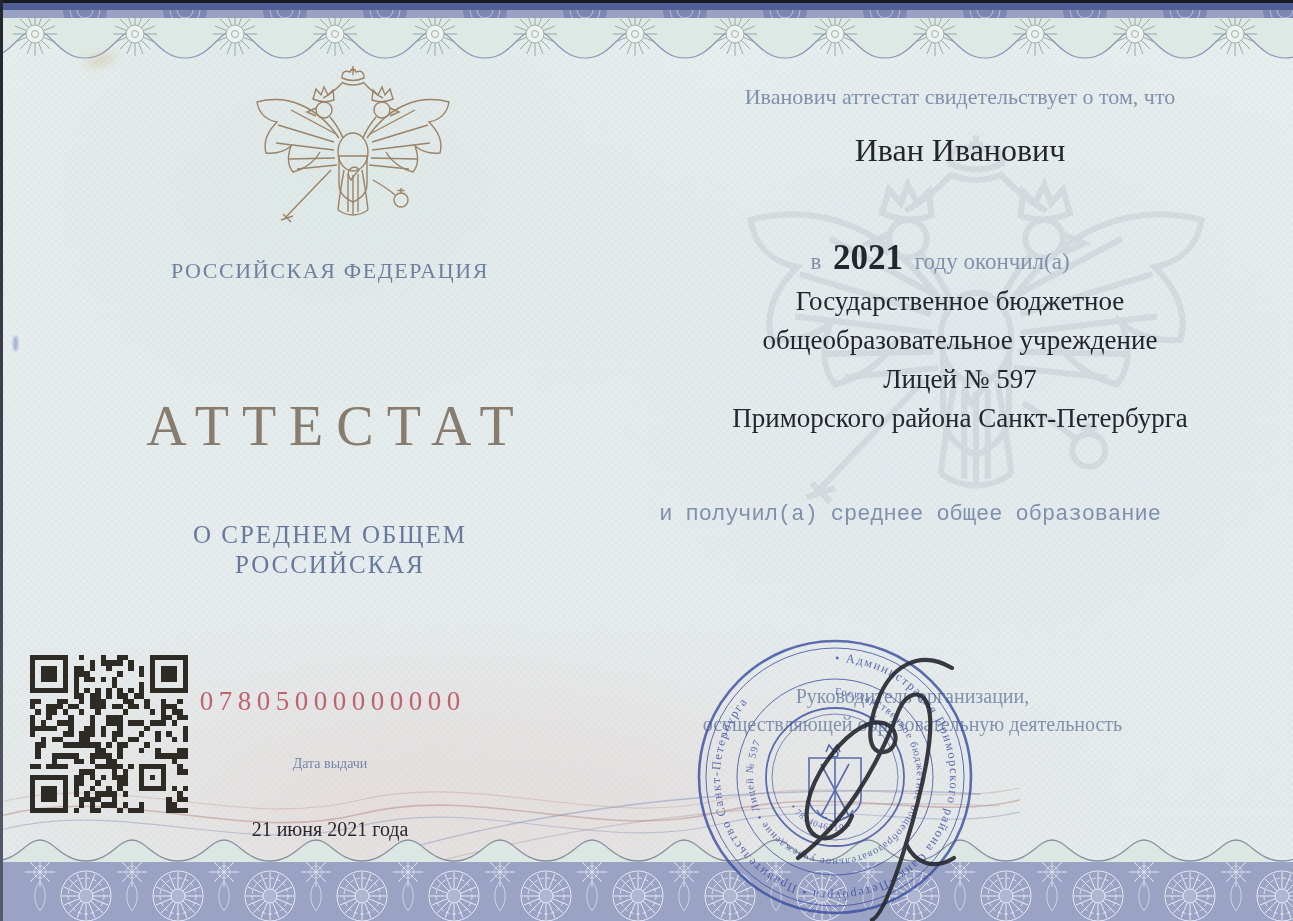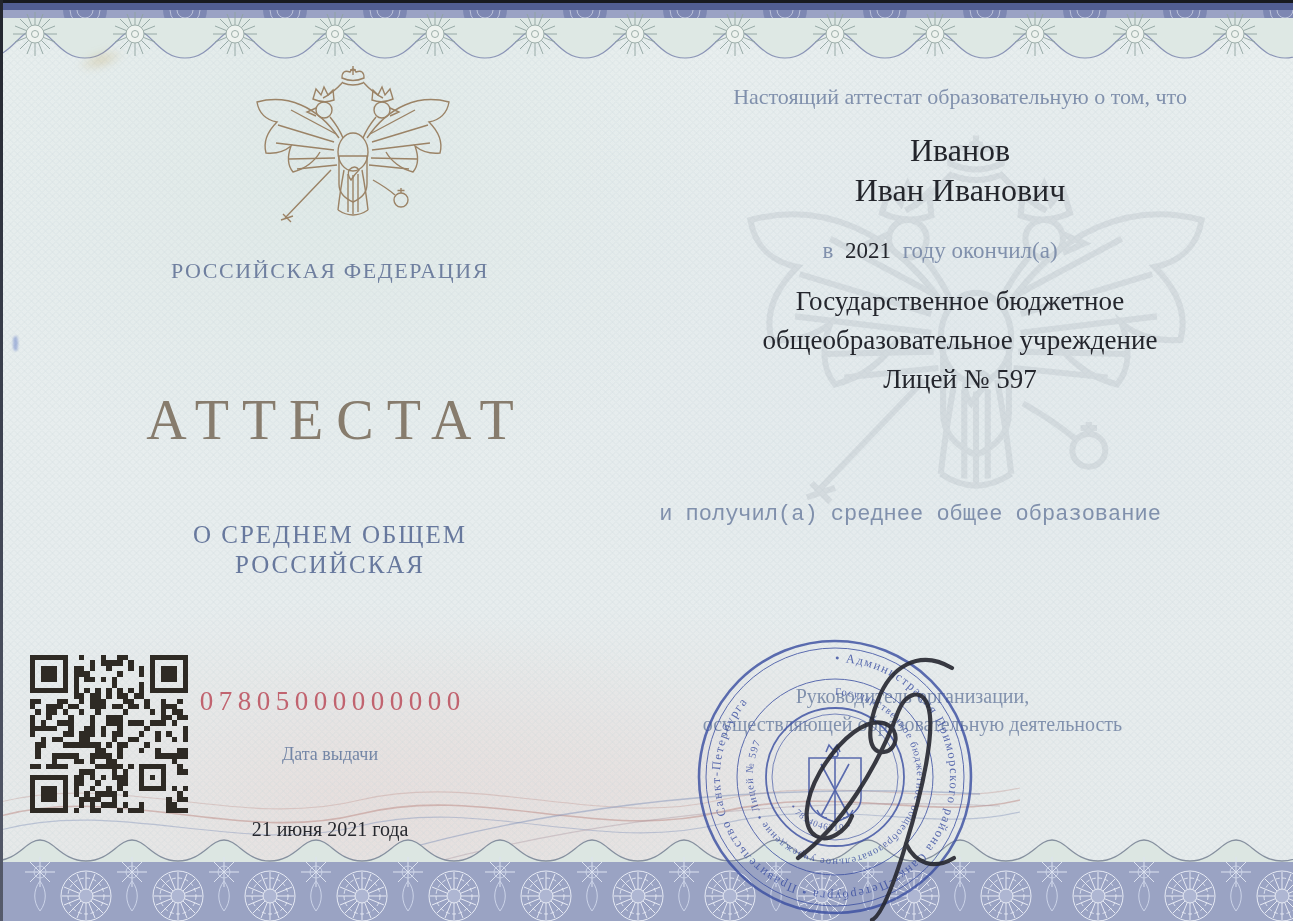--- a/index.html
+++ b/index.html
@@ -10,29 +10,29 @@
       radial-gradient(ellipse 620px 300px at 340px 810px, rgba(231,183,173,.20), rgba(231,183,173,0) 70%),
       radial-gradient(ellipse 700px 260px at 640px 790px, rgba(228,176,168,.14), rgba(228,176,168,0) 70%),
       radial-gradient(ellipse 560px 420px at 330px 180px, rgba(214,228,224,.5), rgba(214,228,224,0) 75%),
       radial-gradient(ellipse 640px 480px at 960px 330px, rgba(219,227,233,.45), rgba(219,227,233,0) 75%),
       linear-gradient(180deg,#e9efef 0%, #e7edee 55%, #e6ebec 100%);
   }
   .abs{position:absolute;}
   .ctr{text-align:center;}
   svg{display:block;}
   .country{font-size:22px; letter-spacing:1.6px; color:#6f7f9f;}
-  .doc-title{font-size:56px; letter-spacing:13px; color:#877c6d; text-indent:13px;}
+  .doc-title{font-size:56px; letter-spacing:13px; color:#877c6d; text-indent:13px;margin-top:6px;}
   .doc-sub{font-size:25px; letter-spacing:2px; color:#67789d; line-height:30px;}
   .serial{font-size:27px; letter-spacing:5.5px; color:#c1636f; text-indent:5.5px;}
-  .date-label{font-size:18px; color:#7486a6;}
+  .date-label{font-size:14px; color:#7486a6;margin-top:12px;}
   .date-val{font-size:20px; color:#26282e;margin-top:36px;}
   .intro{font-size:22px; color:#8090ac;}
   .fio{font-size:32px; color:#23252b; line-height:40px;}
   .yearline{font-size:23px; color:#8090ac;}
-  .yearline b{font-weight:normal; font-size:23px; color:#24262d; padding:0 6px;}
+  .yearline b{font-weight:bold; font-size:35px; color:#24262d; padding:0 6px;}
   .school{font-size:27px; color:#24262d; line-height:39px;}
   .result{font-size:22px; color:#8090ac;font-family:Liberation Mono, monospace;}
   .role{font-size:20px; color:#8191ad; line-height:28px;}
   .signer{font-size:27px; color:#1f2126;}
   .artifact-smudge{left:76px; top:50px; width:50px; height:20px; border-radius:50%;
     background:radial-gradient(closest-side, rgba(188,158,84,.30), rgba(188,158,84,0)); filter:blur(3px); transform:rotate(-18deg);}
   .artifact-ink{left:13px; top:336px; width:5px; height:15px; border-radius:40%;
     background:rgba(70,100,190,.40); filter:blur(1px);}
   .edge-top{left:0; top:0; width:1293px; height:3px; background:#171a20;}
   .edge-left{left:0; top:0; width:3px; height:921px; background:linear-gradient(180deg,#22252d,#3a3f4d 40%, #565b6b);} 
@@ -496,37 +496,37 @@
           <rect x="27" y="28" width="1" height="1"></rect>
           <rect x="28" y="28" width="1" height="1"></rect>
         </g>
     </svg>
   </div>
 
   <div class="abs ctr serial" style="left:80px;top:686px;width:500px">07805000000000</div>
   <div class="abs ctr date-label" style="left:80px;top:744px;width:500px">Дата выдачи</div>
   <div class="abs ctr date-val" style="left:80px;top:782px;width:500px">21 июня 2021 года</div>
 
-  <div class="abs ctr intro" style="left:660px;top:84px;width:600px">Настоящий аттестат образовательную о том, что</div>
+  <div class="abs ctr intro" style="left:660px;top:84px;width:600px">Иванович аттестат свидетельствует о том, что</div>
 
   <div class="abs ctr fio" style="left:680px;top:130px;width:560px">
-    <div>Иванов</div>
     <div>Иван Иванович</div>
   </div>
 
   <div class="abs ctr yearline" style="left:660px;top:238px;width:560px">
     <span>в</span>
     <b>2021</b>
     <span>году окончил(а)</span>
   </div>
 
   <div class="abs ctr school" style="left:630px;top:282px;width:660px">
     <div>Государственное бюджетное</div>
     <div>общеобразовательное учреждение</div>
     <div>Лицей № 597</div>
+    <div>Приморского района Санкт-Петербурга</div>
   </div>
 
   <div class="abs ctr result" style="left:640px;top:502px;width:540px">и получил(а) среднее общее образование</div>
 
   <div class="abs ctr role" style="left:640px;top:682px;width:545px">
     <div>Руководитель организации,</div>
     <div>осуществляющей образовательную деятельность</div>
   </div>
 
 

